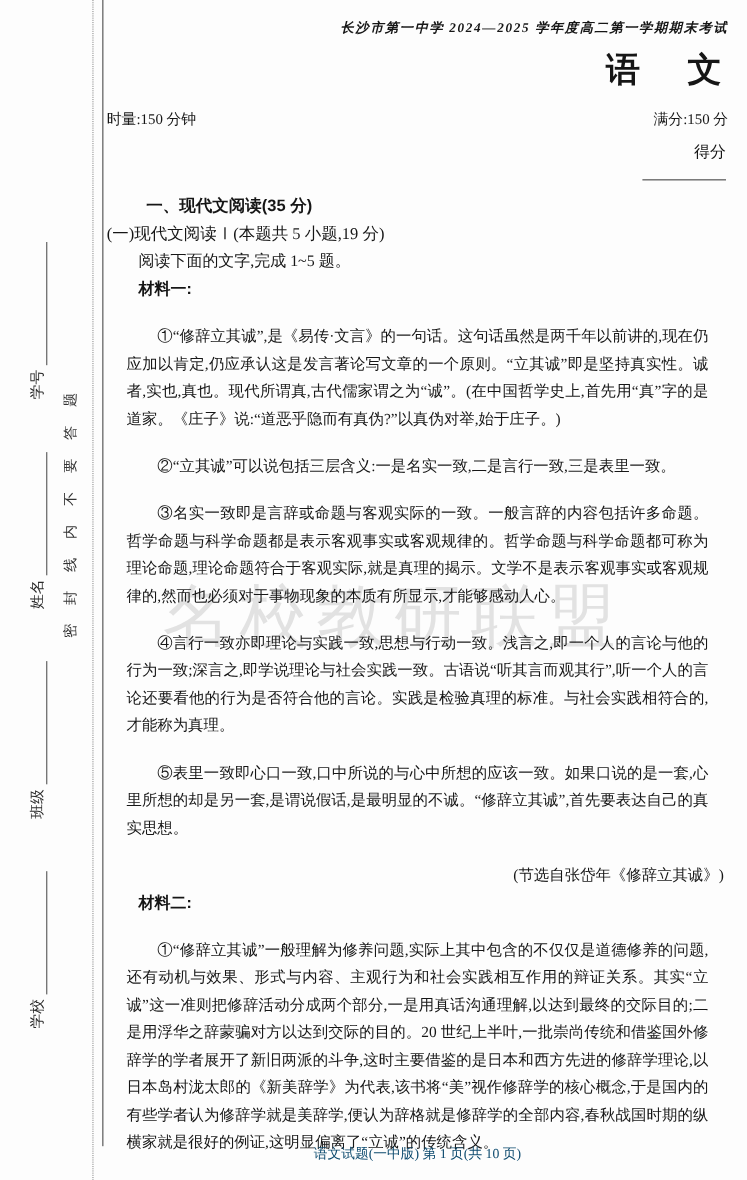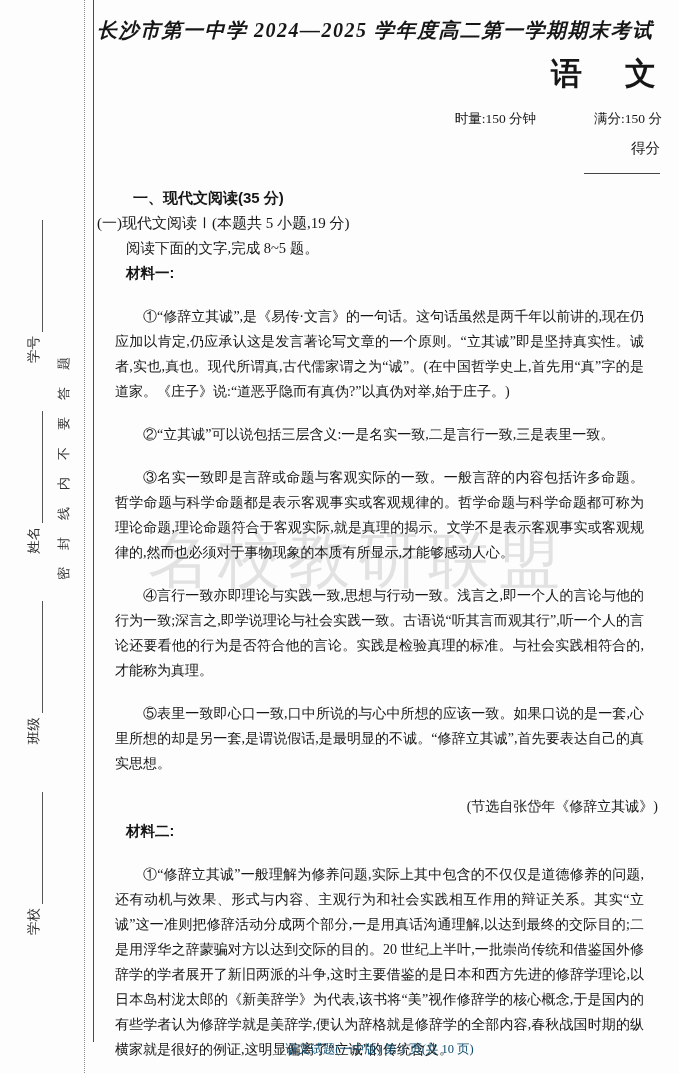--- a/index.html
+++ b/index.html
@@ -77,37 +77,37 @@
   }
 
   
   .content {
     position: absolute;
     left: 97px; top: 0;
     width: 565px;
   }
   .exam-header {
     margin-top: 17px;
-    text-align: left;
-    font-size: 20px;
+    text-align: right;
+    font-size: 12px;
     font-weight: bold;
     letter-spacing: 1.5px;
     font-style: italic;
   }
   .subject-title {
     margin-top: 9px;
     text-align: right;
     font-size: 31px;
     font-weight: bold;
     letter-spacing: 6px;
   }
   .meta-row {
     margin-top: 15px;
     display: flex;
-    justify-content: flex-end;
+    justify-content: space-between;
     gap: 58px;
     font-size: 13.5px;
   }
   .score-row {
     margin-top: 11px;
     display: flex;
     justify-content: flex-end;
     align-items: flex-end;
     font-size: 14.5px;
     font-family: "Liberation Sans", sans-serif;
@@ -209,21 +209,21 @@
     <span>满分:150 分</span>
   </div>
 
   <div class="score-row">
     <span>得分</span>
     <span class="score-line"></span>
   </div>
 
   <div class="sec-heading">一、现代文阅读(35 分)</div>
   <div class="sub-heading">(一)现代文阅读Ⅰ(本题共 5 小题,19 分)</div>
-  <div class="instruction">阅读下面的文字,完成 8~5 题。</div>
+  <div class="instruction">阅读下面的文字,完成 1~5 题。</div>
 
   <div class="material-label">材料一:</div>
   <p class="para">①“修辞立其诚”,是《易传·文言》的一句话。这句话虽然是两千年以前讲的,现在仍应加以肯定,仍应承认这是发言著论写文章的一个原则。“立其诚”即是坚持真实性。诚者,实也,真也。现代所谓真,古代儒家谓之为“诚”。(在中国哲学史上,首先用“真”字的是道家。《庄子》说:“道恶乎隐而有真伪?”以真伪对举,始于庄子。)</p>
   <p class="para">②“立其诚”可以说包括三层含义:一是名实一致,二是言行一致,三是表里一致。</p>
   <p class="para">③名实一致即是言辞或命题与客观实际的一致。一般言辞的内容包括许多命题。哲学命题与科学命题都是表示客观事实或客观规律的。哲学命题与科学命题都可称为理论命题,理论命题符合于客观实际,就是真理的揭示。文学不是表示客观事实或客观规律的,然而也必须对于事物现象的本质有所显示,才能够感动人心。</p>
   <p class="para">④言行一致亦即理论与实践一致,思想与行动一致。浅言之,即一个人的言论与他的行为一致;深言之,即学说理论与社会实践一致。古语说“听其言而观其行”,听一个人的言论还要看他的行为是否符合他的言论。实践是检验真理的标准。与社会实践相符合的,才能称为真理。</p>
   <p class="para">⑤表里一致即心口一致,口中所说的与心中所想的应该一致。如果口说的是一套,心里所想的却是另一套,是谓说假话,是最明显的不诚。“修辞立其诚”,首先要表达自己的真实思想。</p>
   <div class="attribution">(节选自张岱年《修辞立其诚》)</div>
 
   <div class="material-label">材料二:</div>

